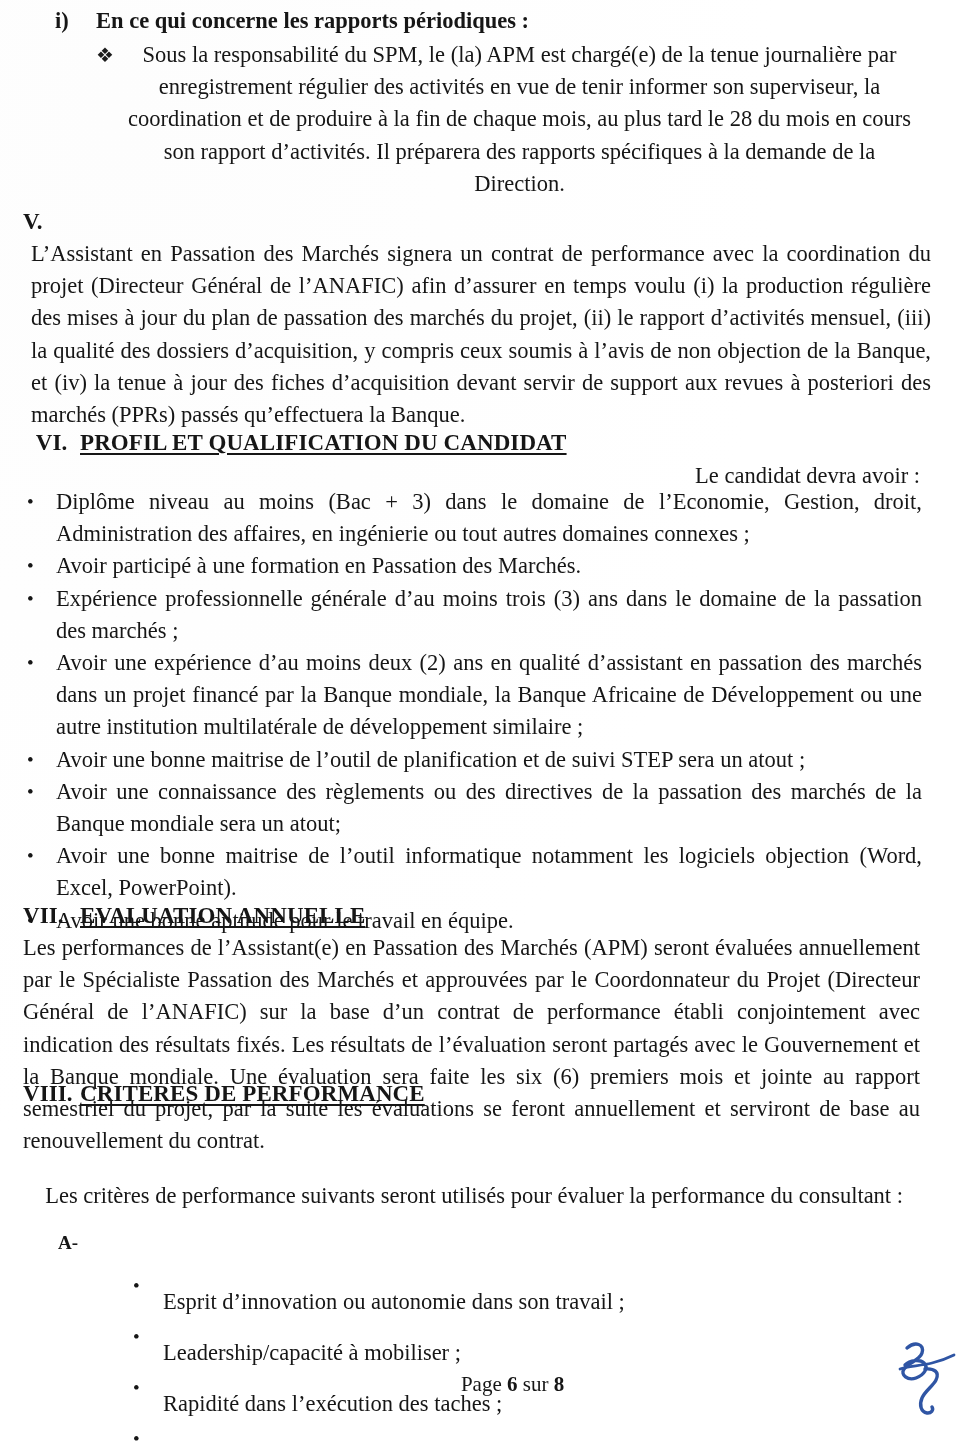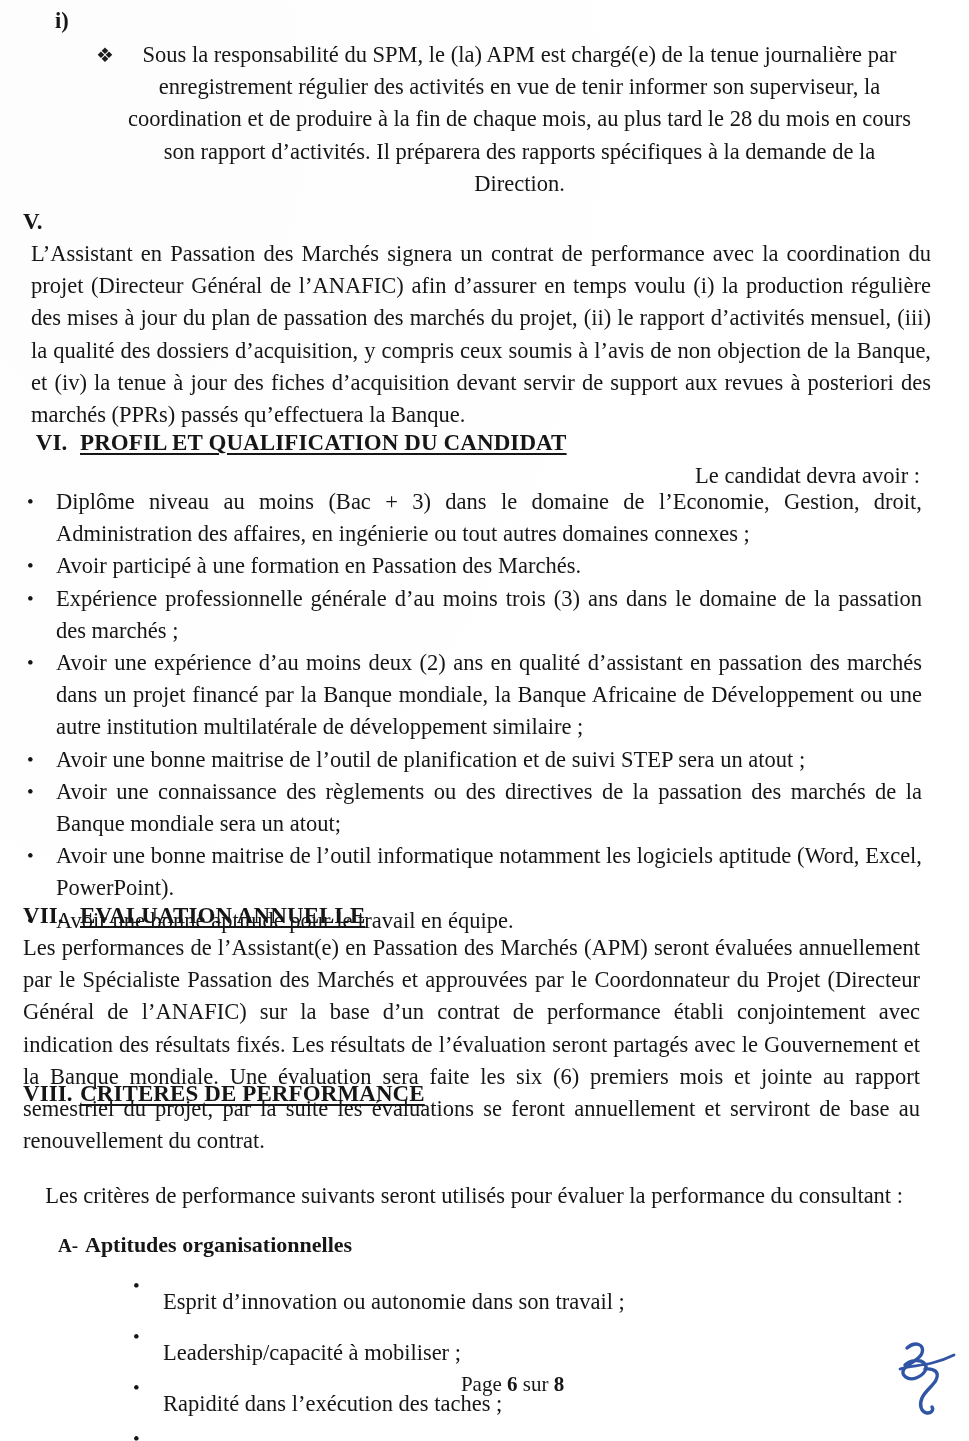--- a/index.html
+++ b/index.html
@@ -201,20 +201,21 @@
 </style>
 </head>
 <body>
 
 <div class="page">
   <div class="content">
 
     <div class="item-i">
       <div class="item-i-head">
         <span class="item-i-marker">i)</span>
+        <span class="item-i-title">En ce qui concerne les rapports périodiques :</span>
       </div>
       <div class="diamond-row">
         <span class="diamond-bullet">❖</span>
         <span class="diamond-text">Sous la responsabilité du SPM, le (la) APM est chargé(e) de la tenue journalière par enregistrement régulier des activités en vue de tenir informer son superviseur, la coordination et de produire à la fin de chaque mois, au plus tard le 28 du mois en cours son rapport d’activités. Il préparera des rapports spécifiques à la demande de la Direction.</span>
       </div>
     </div>
 
     <div class="sec-head" id="sec-v">
       <span class="sec-num">V.</span>
     </div>
@@ -246,21 +247,21 @@
       <li>
         <span class="dot">•</span>
         <span class="btxt nojust">Avoir une bonne maitrise de l’outil de planification et de suivi STEP sera un atout ;</span>
       </li>
       <li>
         <span class="dot">•</span>
         <span class="btxt">Avoir une connaissance des règlements ou des directives de la passation des marchés de la Banque mondiale sera un atout;</span>
       </li>
       <li>
         <span class="dot">•</span>
-        <span class="btxt">Avoir une bonne maitrise de l’outil informatique notamment les logiciels aptitude (Word, Excel, PowerPoint).</span>
+        <span class="btxt">Avoir une bonne maitrise de l’outil informatique notamment les logiciels objection (Word, Excel, PowerPoint).</span>
       </li>
       <li>
         <span class="dot">•</span>
         <span class="btxt nojust"> Avoir une bonne aptitude pour le travail en équipe.</span>
       </li>
     </ul>
 
     <div class="sec-head" id="sec-vii">
       <span class="sec-num">VII.</span>
       <span class="sec-title">EVALUATION ANNUELLE</span>
@@ -268,21 +269,20 @@
     <p class="para" id="sec-vii-body">Les performances de l’Assistant(e) en Passation des Marchés (APM) seront évaluées annuellement par le Spécialiste Passation des Marchés et approuvées par le Coordonnateur du Projet (Directeur Général de l’ANAFIC) sur la base d’un contrat de performance établi conjointement avec indication des résultats fixés. Les résultats de l’évaluation seront partagés avec le Gouvernement et la Banque mondiale. Une évaluation sera faite les six (6) premiers mois et jointe au rapport semestriel du projet, par la suite les évaluations se feront annuellement et serviront de base au renouvellement du contrat.</p>
 
     <div class="sec-head" id="sec-viii">
       <span class="sec-num">VIII.</span>
       <span class="sec-title">CRITERES DE PERFORMANCE</span>
     </div>
     <p class="para nojust" id="sec-viii-body">Les critères de performance suivants seront utilisés pour évaluer la performance du consultant :</p>
 
     <div class="sub-a-head" id="sec-viii-a">
       <span class="sub-a-label">A-</span>
-      <span class="sub-a-title">Aptitudes organisationnelles</span>
     </div>
 
     <ul class="sublist" id="sec-viii-sub">
       <li>
         <span class="dot">•</span>
         <span class="btxt">Esprit d’innovation ou autonomie dans son travail ;</span>
       </li>
       <li>
         <span class="dot">•</span>
         <span class="btxt">Leadership/capacité à mobiliser ;</span>

